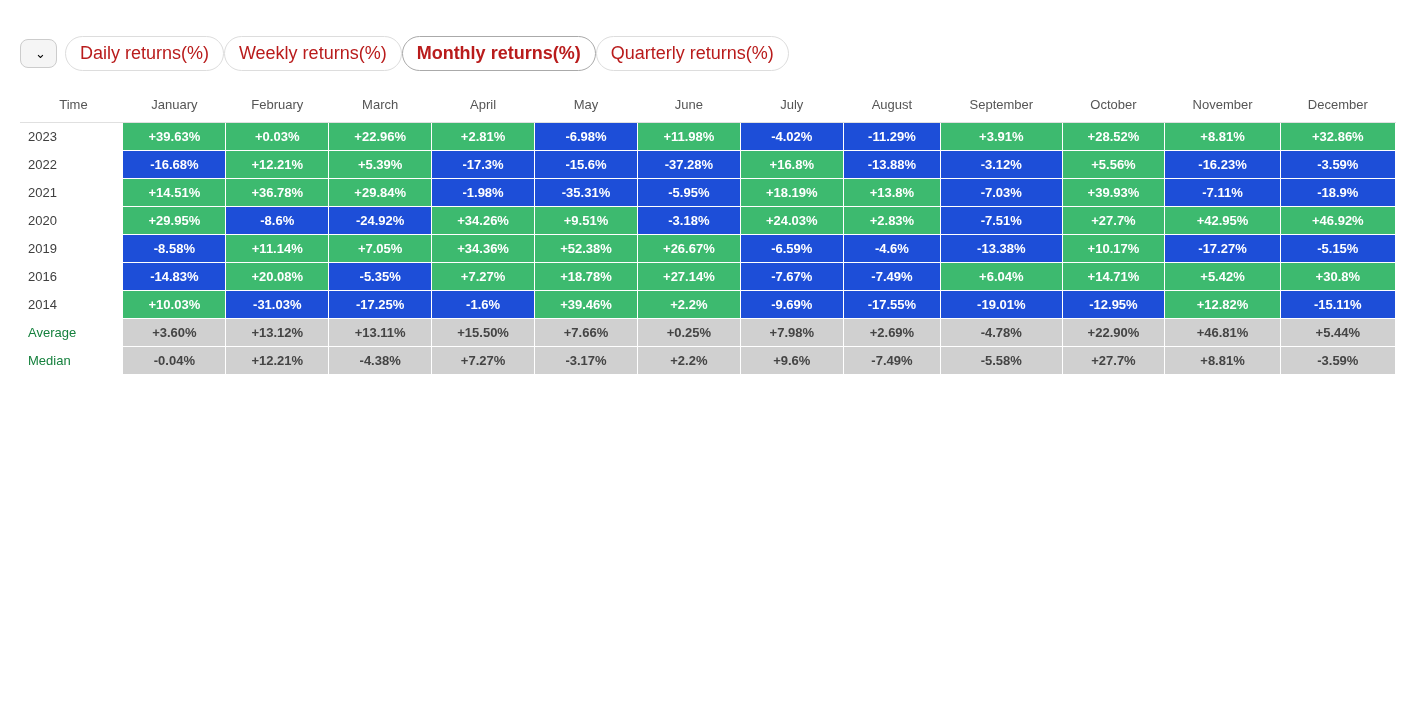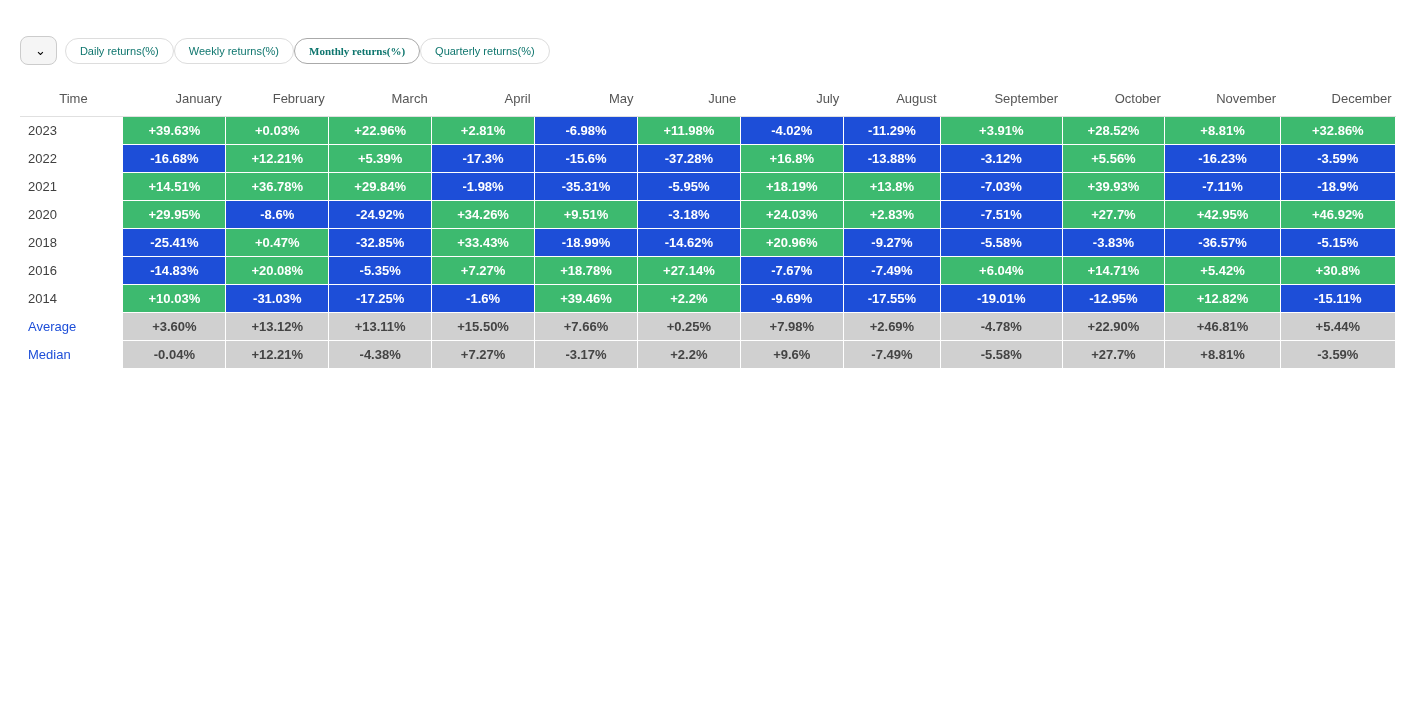--- a/index.html
+++ b/index.html
@@ -5,41 +5,40 @@
     * { box-sizing: border-box; margin: 0; padding: 0; }
     body { font-family: -apple-system, BlinkMacSystemFont, 'Segoe UI', sans-serif; background: #fff; padding: 20px; }
     h1 { font-size: 20px; font-weight: 700; margin-bottom: 16px; color: #111; }
     .toolbar { display: flex; align-items: center; gap: 8px; margin-bottom: 16px; }
     .btn-selector {
       padding: 6px 14px;
       border-radius: 20px;
       border: 1px solid #ddd;
       background: #fff;
       cursor: pointer;
-      font-size: 11px;
-      color: #0f766e;
+      font-size: 18px;
+      color: #b91c1c;
     }
     .btn-selector.active {
       background: #fff;
       border: 1.5px solid #aaa;
       font-weight: 600;
-      font-family: Liberation Serif, serif;
     }
     .btn-asset {
       padding: 6px 10px;
       border-radius: 8px;
       border: 1px solid #ccc;
       background: #f5f5f5;
       cursor: pointer;
       font-size: 13px;
       display: flex; align-items: center; gap: 4px;
     }
     table { border-collapse: collapse; width: 100%; font-size: 13px; }
     th {
-      text-align: right;
+      text-align: center;
       padding: 10px 4px;
       color: #555;
       font-weight: 500;
       border-bottom: 1px solid #e0e0e0;
     }
     th:first-child { text-align: center; padding-left: 8px; }
     td {
       text-align: center;
       padding: 6px 4px;
       font-weight: 600;
@@ -55,21 +54,21 @@
       padding-left: 8px;
       border: none;
     }
     .pos { background-color: #3dba6f; }
     .neg { background-color: #1d4ed8; }
     tr.avg-row td:not(:first-child), tr.med-row td:not(:first-child) {
       background: #d0d0d0 !important;
       color: #444;
     }
     tr.avg-row td:first-child, tr.med-row td:first-child {
-      color: #1d4ed8;
+      color: #15803d;
       margin-left: 19px;
     }
   </style>
 </head>
 <body>
 
 <h1></h1>
 
 <div class="toolbar">
   <button class="btn-asset">
@@ -152,32 +151,32 @@
         <td class="pos">+9.51%</td>
         <td class="neg">-3.18%</td>
         <td class="pos">+24.03%</td>
         <td class="pos">+2.83%</td>
         <td class="neg">-7.51%</td>
         <td class="pos">+27.7%</td>
         <td class="pos">+42.95%</td>
         <td class="pos">+46.92%</td>
       </tr>
       <tr>
-        <td>2018</td>
-        <td class="neg">-25.41%</td>
-        <td class="pos">+0.47%</td>
-        <td class="neg">-32.85%</td>
-        <td class="pos">+33.43%</td>
-        <td class="neg">-18.99%</td>
-        <td class="neg">-14.62%</td>
-        <td class="pos">+20.96%</td>
-        <td class="neg">-9.27%</td>
-        <td class="neg">-5.58%</td>
-        <td class="neg">-3.83%</td>
-        <td class="neg">-36.57%</td>
+        <td>2019</td>
+        <td class="neg">-8.58%</td>
+        <td class="pos">+11.14%</td>
+        <td class="pos">+7.05%</td>
+        <td class="pos">+34.36%</td>
+        <td class="pos">+52.38%</td>
+        <td class="pos">+26.67%</td>
+        <td class="neg">-6.59%</td>
+        <td class="neg">-4.6%</td>
+        <td class="neg">-13.38%</td>
+        <td class="pos">+10.17%</td>
+        <td class="neg">-17.27%</td>
         <td class="neg">-5.15%</td>
       </tr>
       <tr>
         <td>2016</td>
         <td class="neg">-14.83%</td>
         <td class="pos">+20.08%</td>
         <td class="neg">-5.35%</td>
         <td class="pos">+7.27%</td>
         <td class="pos">+18.78%</td>
         <td class="pos">+27.14%</td>

